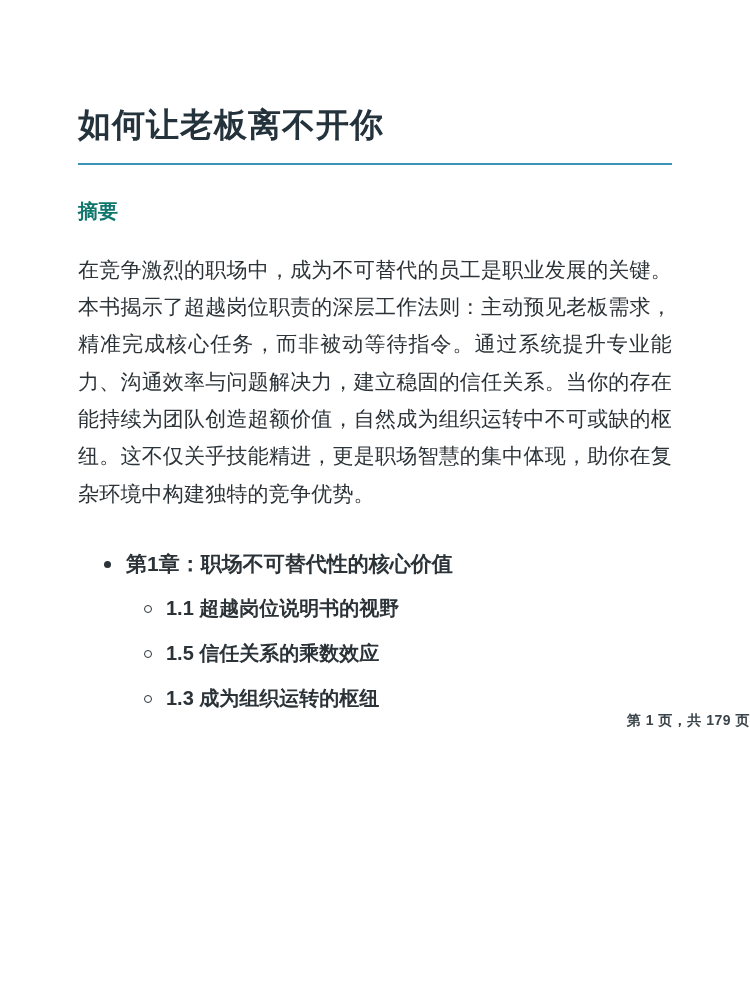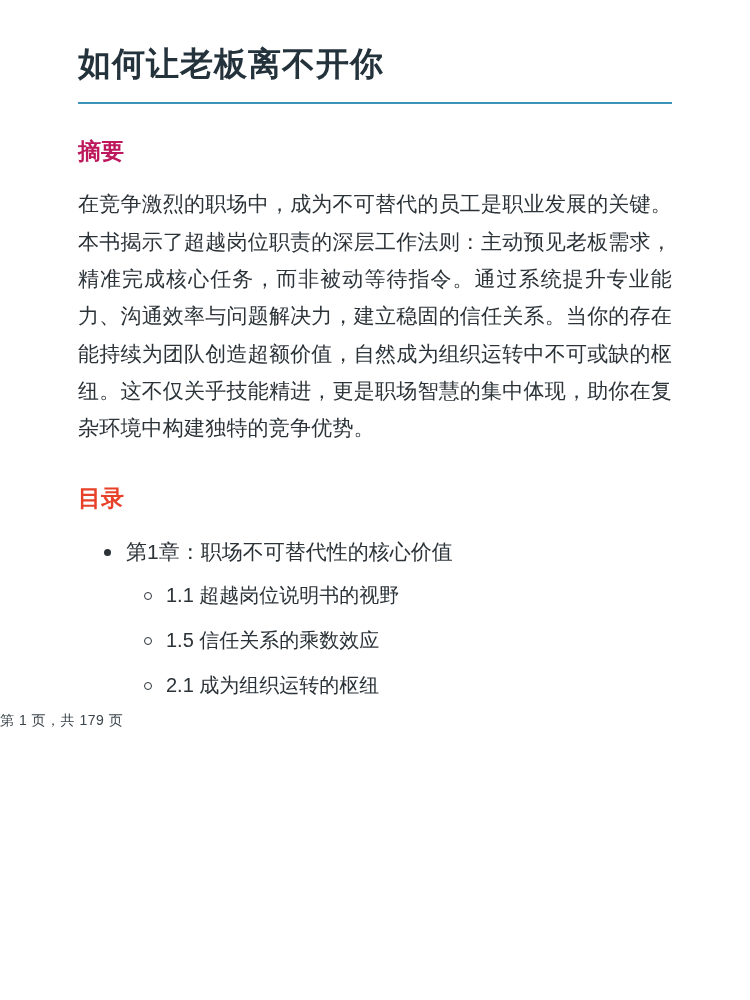--- a/index.html
+++ b/index.html
@@ -12,41 +12,41 @@
     background: #ffffff;
     font-family: "Liberation Sans", "DejaVu Sans", sans-serif;
     color: #2b3338;
     overflow: hidden;
   }
   .page {
     position: relative;
     width: 750px;
     height: 756px;
     box-sizing: border-box;
-    padding: 44px 78px 0 78px;
+    padding: 105px 78px 0 78px;
   }
   .doc-title {
     font-size: 33px;
     font-weight: bold;
     color: #24323b;
     letter-spacing: 1px;
     margin: 0 0 18px 0;
     line-height: 1.2;
   }
   .title-rule {
     border: none;
     border-top: 2px solid #3c93b8;
     margin: 0 0 34px 0;
     width: 100%;
   }
   .section-heading {
-    font-size: 23px;
+    font-size: 20px;
     font-weight: bold;
-    color: #be185d;
-    margin: 0 0 20px 0;
+    color: #0f766e;
+    margin: 0 0 28px 0;
     line-height: 1.2;
   }
   .abstract-text {
     font-size: 21px;
     line-height: 1.78;
     color: #2b3338;
     margin: 8px 0 36px 0;
     text-align: justify;
     letter-spacing: 0.2px;
   }
@@ -61,20 +61,21 @@
     margin: 0;
     padding: 0;
   }
   ul.toc-list > li.chapter {
     position: relative;
     font-size: 21px;
     line-height: 1.5;
     color: #2b3338;
     margin: 0 0 10px 0;
     padding-left: 48px;
+    font-weight: bold;
   }
   ul.toc-list > li.chapter::before {
     content: "";
     position: absolute;
     left: 26px;
     top: 13px;
     width: 7px;
     height: 7px;
     border-radius: 50%;
     background: #2b3338;
@@ -101,52 +102,51 @@
     height: 6px;
     border-radius: 50%;
     border: 1.5px solid #2b3338;
     background: transparent;
   }
   .page-footer {
     position: absolute;
     left: 0;
     right: 0;
     bottom: 26px;
-    text-align: left;
+    text-align: right;
     font-size: 14px;
-    font-weight: normal;
+    font-weight: bold;
     color: #3b444a;
     letter-spacing: 0.5px;
   }
 </style>
 </head>
 <body>
 
 <div class="page">
 
   <h1 class="doc-title">如何让老板离不开你</h1>
   <hr class="title-rule">
 
   <h2 class="section-heading">摘要</h2>
   <p class="abstract-text">在竞争激烈的职场中，成为不可替代的员工是职业发展的关键。本书揭示了超越岗位职责的深层工作法则：主动预见老板需求，精准完成核心任务，而非被动等待指令。通过系统提升专业能力、沟通效率与问题解决力，建立稳固的信任关系。当你的存在能持续为团队创造超额价值，自然成为组织运转中不可或缺的枢纽。这不仅关乎技能精进，更是职场智慧的集中体现，助你在复杂环境中构建独特的竞争优势。</p>
 
-  <h2 class="toc-heading">目录</h2>
 
   <ul class="toc-list">
     <li class="chapter">
       <span>第1章：职场不可替代性的核心价值</span>
       <ul class="sub-list">
         <li class="subsection">
           <span>1.1 超越岗位说明书的视野</span>
         </li>
         <li class="subsection">
           <span>1.5 信任关系的乘数效应</span>
         </li>
         <li class="subsection">
-          <span>2.1 成为组织运转的枢纽</span>
+          <span>1.3 成为组织运转的枢纽</span>
         </li>
       </ul>
     </li>
   </ul>
 
   <div class="page-footer">第 1 页，共 179 页</div>
 
 </div>
 
 </body></html>

